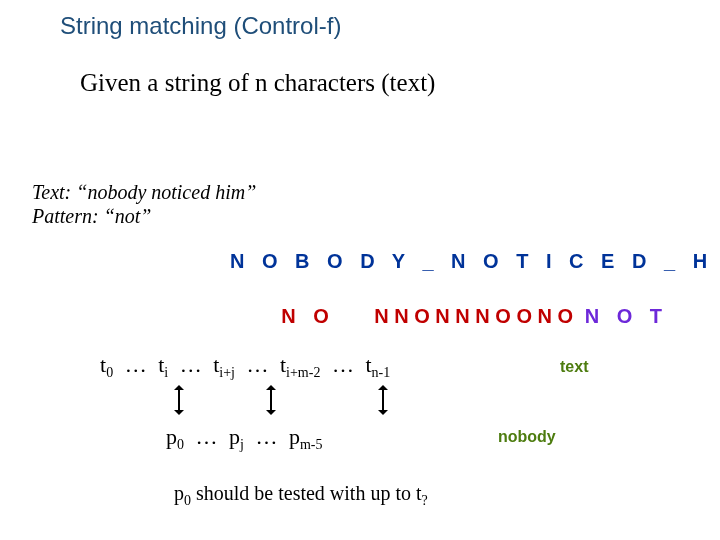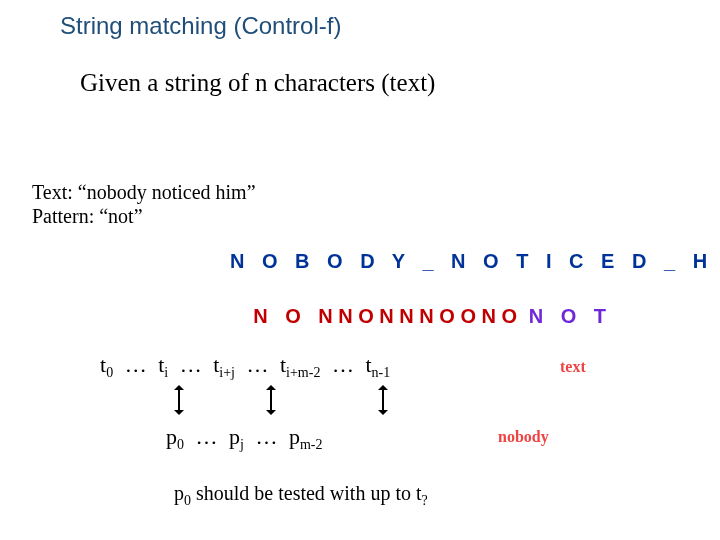--- a/index.html
+++ b/index.html
@@ -30,33 +30,34 @@
     color: #000;
     margin-left: 48px;
   }
   .example {
     position: absolute;
     top: 180px;
     left: 32px;
     font-size: 20px;
     line-height: 1.2;
     color: #000;
+    font-style: italic;
   }
   .text-chars {
     position: absolute;
     top: 250px;
     left: 230px;
     font-family: Arial, sans-serif;
     font-size: 20px;
     font-weight: bold;
     color: #003399;
     letter-spacing: 6px;
     white-space: pre;
   }
-  .pat-red { color: #c00000; }
+  .pat-red { color: #c00000; margin-left: 28px; }
   .pat-green { color: #6d28d9; }
   .pat-layer {
     position: absolute;
     top: 282px;
     left: 230px;
     font-family: Arial, sans-serif;
     font-size: 20px;
     font-weight: bold;
     letter-spacing: 6px;
     white-space: pre;
@@ -89,24 +90,24 @@
   .arrow::before, .arrow::after {
     content: "";
     position: absolute;
     left: -4px;
     border: 5px solid transparent;
   }
   .arrow::before { top: -6px; border-bottom-color: #000; }
   .arrow::after  { bottom: -6px; border-top-color: #000; }
   .rlabel {
     position: absolute;
-    font-family: Liberation Serif, serif;
+    font-family: Liberation Sans, sans-serif;
     font-size: 16px;
     font-weight: bold;
-    color: #ef4444;
+    color: #4d7c0f;
   }
   .conclusion {
     position: absolute;
     top: 482px;
     left: 174px;
     font-size: 20px;
     font-weight: normal;
     font-family: "Times New Roman", serif;
   }
 </style>
@@ -146,21 +147,21 @@
 
   <div class="arrowcol" style="top:34px; left:78px;"><span class="arrow"></span></div>
   <div class="arrowcol" style="top:34px; left:170px;"><span class="arrow"></span></div>
   <div class="arrowcol" style="top:34px; left:282px;"><span class="arrow"></span></div>
 
   <div class="drow" style="top:72px; left:66px;">
     <span><span>p</span><span class="sub">0</span></span>
     <span class="ell">…</span>
     <span><span>p</span><span class="sub">j</span></span>
     <span class="ell">…</span>
-    <span><span>p</span><span class="sub">m-2</span></span>
+    <span><span>p</span><span class="sub">m-5</span></span>
   </div>
 </div>
 
 <div class="rlabel" style="top:358px; left:560px;">text</div>
 <div class="rlabel" style="top:428px; left:498px;">nobody</div>
 
 <div class="conclusion">
   <span>p</span><span class="sub">0</span><span> should be tested with up to t</span><span class="sub">?</span>
 </div>
 

